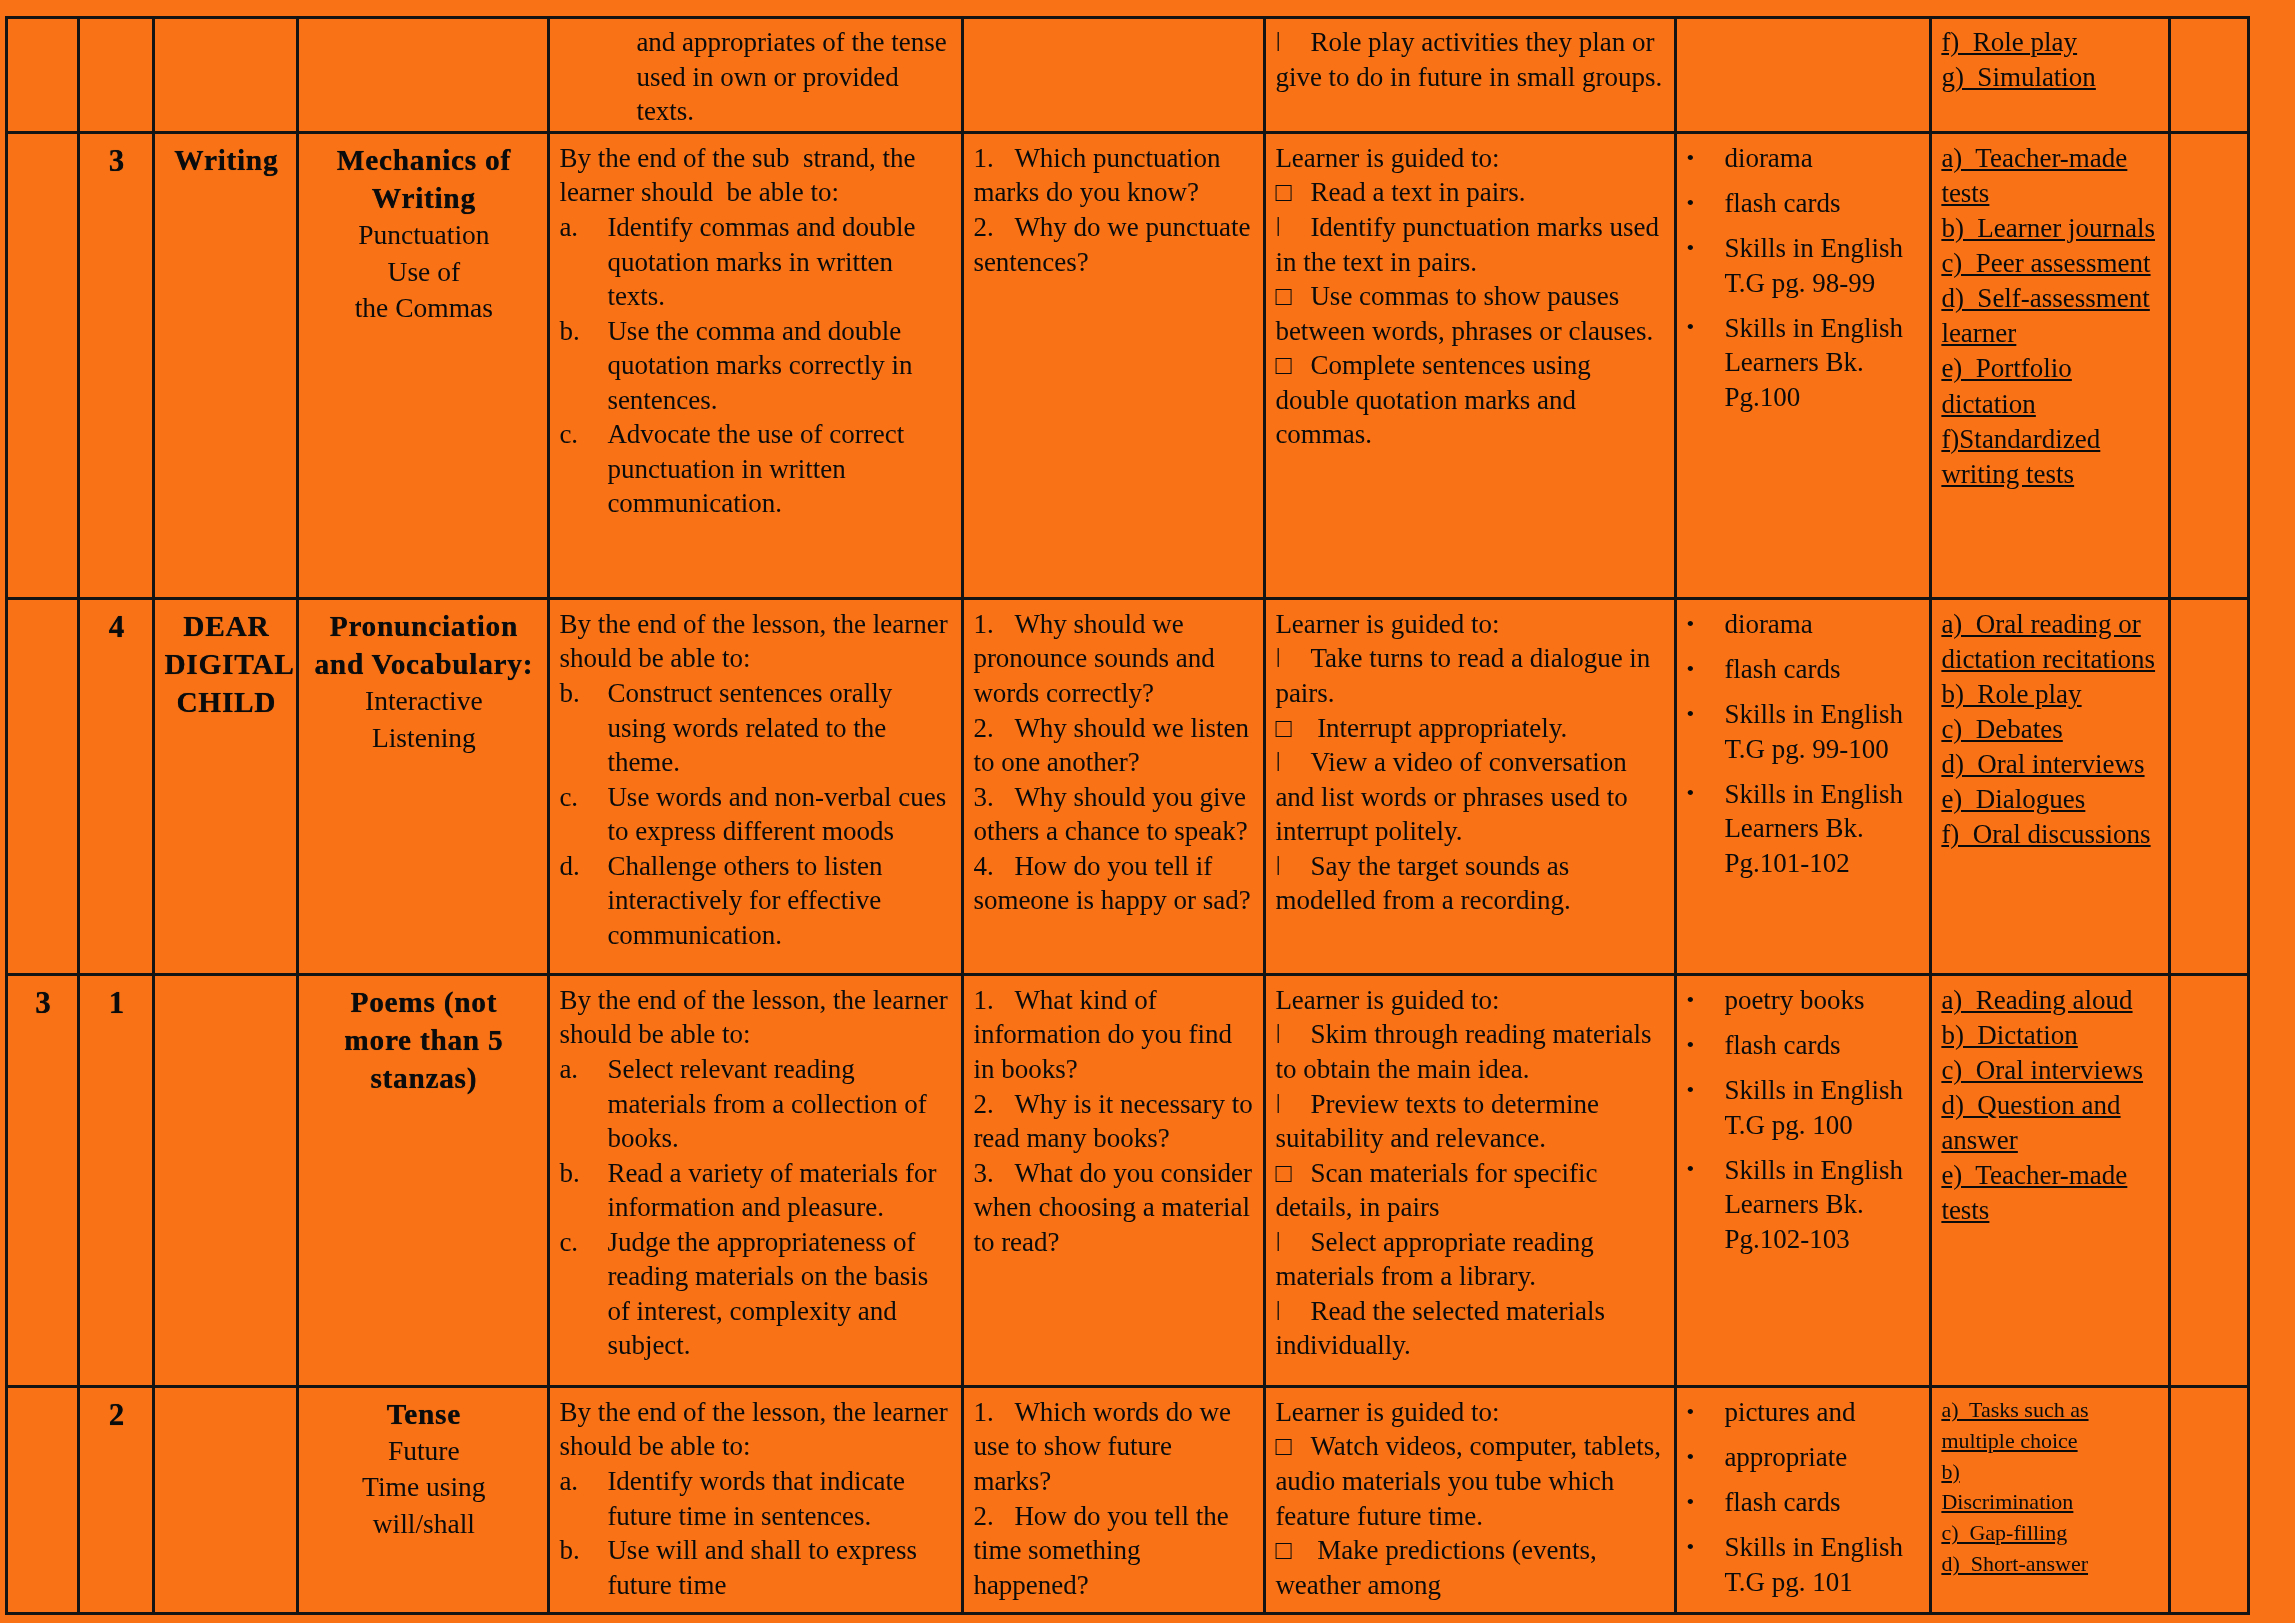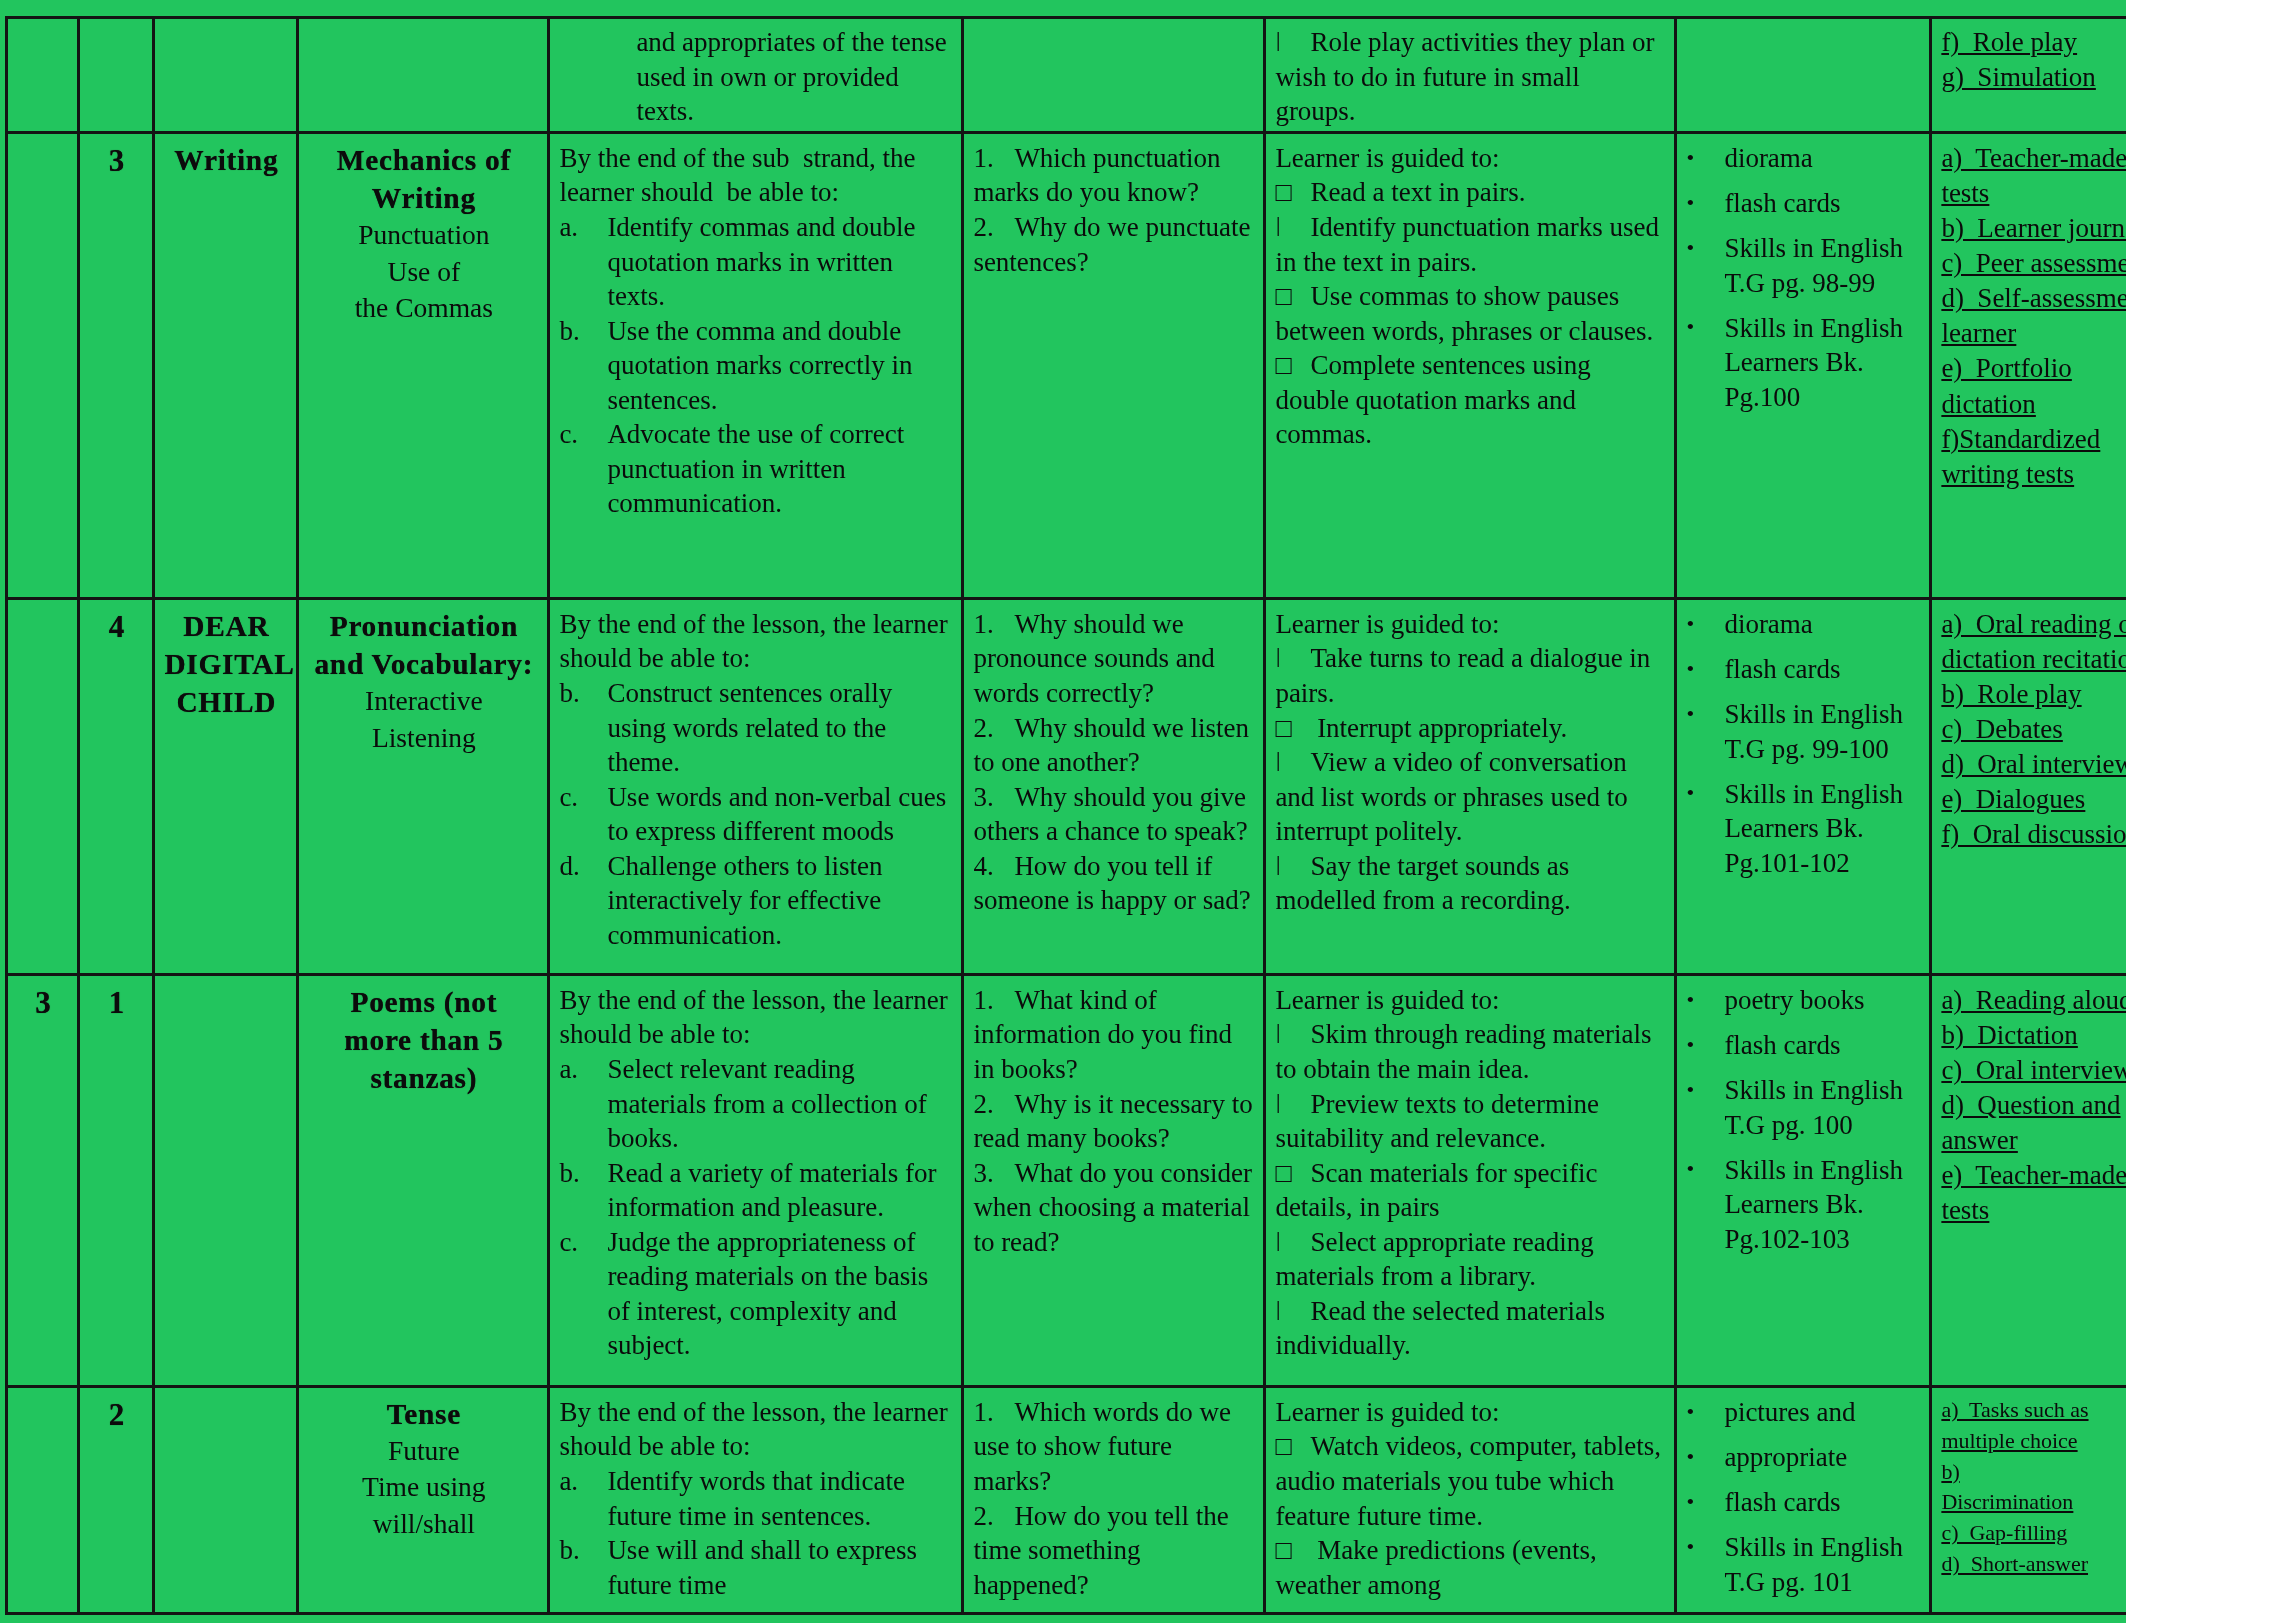--- a/index.html
+++ b/index.html
@@ -4,23 +4,23 @@
 <style>
   html, body {
     margin: 0;
     padding: 0;
     background: #ffffff;
     font-family: "Liberation Serif", "DejaVu Serif", serif;
     color: #0b0b0b;
   }
   .sheet {
     position: relative;
-    width: 2126px;
+    width: 2295px;
     height: 1623px;
-    background: #22c55e;
+    background: #f97316;
     overflow: hidden;
   }
   table.scheme {
     position: absolute;
     left: 5.2px;
     top: 15.7px;
     width: 2241px;
     table-layout: fixed;
     border-collapse: collapse;
   }
@@ -106,21 +106,21 @@
           <td class="num">
             <div class="display-text"></div>
           </td>
           <td class="strand"></td>
           <td class="substrand"></td>
           <td class="outcomes">
             <p class="out-intro out-cont">and appropriates of the tense used in own or provided texts.</p>
           </td>
           <td class="inquiry"></td>
           <td class="experiences">
-            <p class="exp-item"><span class="marker">ǀ</span><span>Role play activities they plan or wish to do in future in small groups.</span></p>
+            <p class="exp-item"><span class="marker">ǀ</span><span>Role play activities they plan or give to do in future in small groups.</span></p>
           </td>
           <td class="resources"></td>
           <td class="assessment">
             <p class="ass-line">f)&nbsp; Role play</p>
             <p class="ass-line">g)&nbsp; Simulation</p>
           </td>
           <td class="blank"></td>
         </tr>
         <tr class="r1">
           <td class="num">

